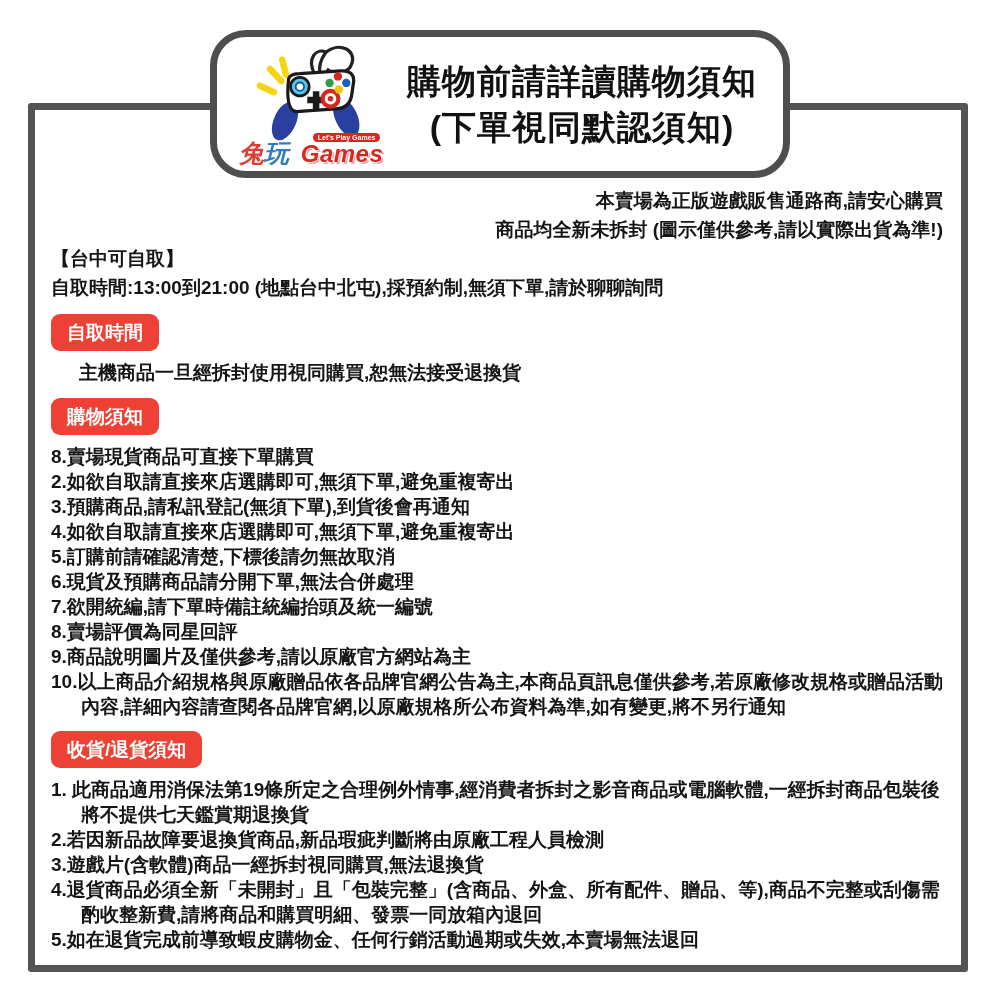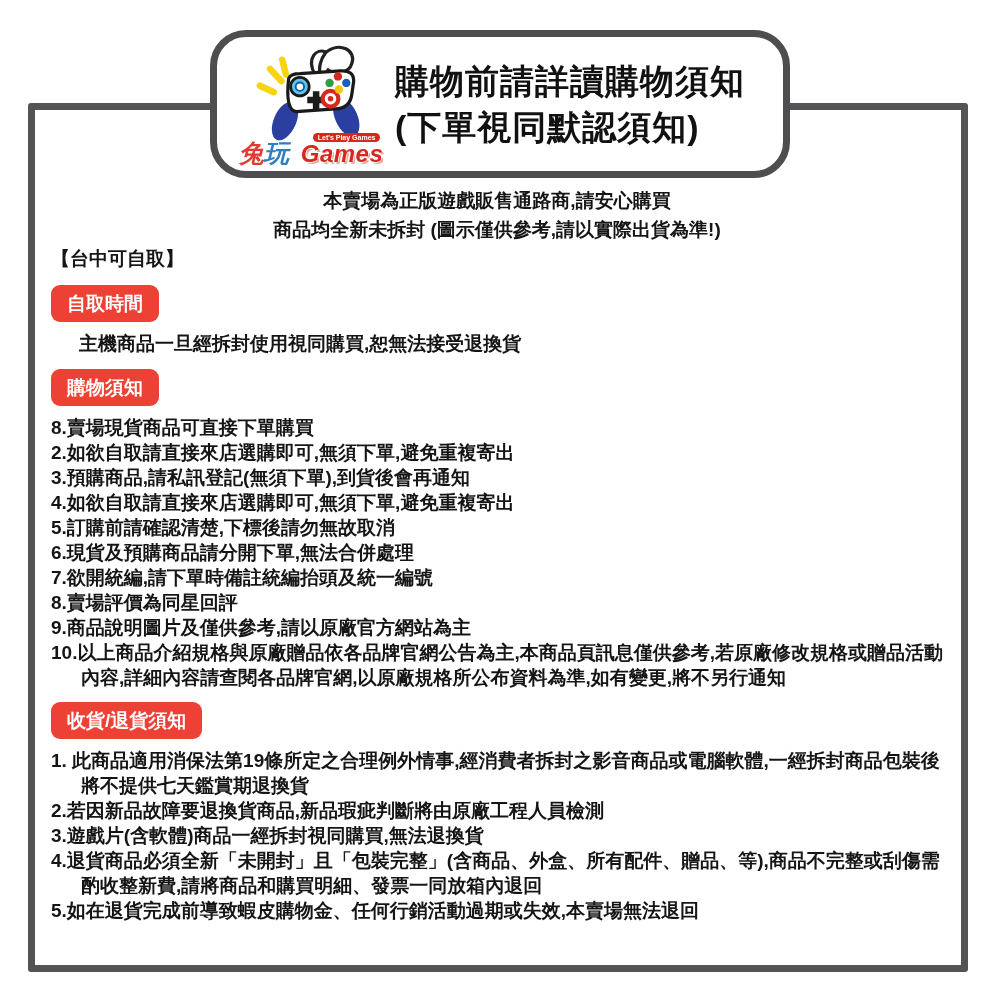--- a/index.html
+++ b/index.html
@@ -21,21 +21,21 @@
     border-radius: 3px;
     background: #fff;
     overflow: hidden;
   }
   .content {
     padding: 76px 18px 0 16px;
     font-size: 19px;
     font-weight: 700;
     line-height: 25px;
   }
-  .intro { text-align: center; line-height: 29px; }
+  .intro { text-align: right; line-height: 29px; }
   .pickup { line-height: 29px; }
 
   .badge {
     display: inline-block;
     background: #ee4136;
     color: #ffffff;
     font-size: 19px;
     font-weight: 700;
     padding: 8px 16px;
     border-radius: 9px;
@@ -87,20 +87,21 @@
     padding: 1px 5px; border-radius: 5px;
     white-space: nowrap;
   }
   .brand-en {
     font-size: 24px; font-weight: 900; font-style: italic;
     color: #d6281e; letter-spacing: 0.5px;
     text-shadow: -1px -1px 0 #fff, 1px -1px 0 #fff, -1px 1px 0 #fff, 2px 2px 0 #f0a9a4;
   }
   .title-block {
     flex: 1;
+    text-align: center;
     font-size: 34px;
     font-weight: 900;
     color: #111;
     line-height: 46px;
     letter-spacing: 1px;
   }
 </style>
 </head>
 <body>
 
@@ -109,20 +110,21 @@
   <div class="main-box">
     <div class="content">
 
       <div class="intro">
         <div>本賣場為正版遊戲販售通路商,請安心購買</div>
         <div>商品均全新未拆封 (圖示僅供參考,請以實際出貨為準!)</div>
       </div>
 
       <div class="pickup">
         <div>【台中可自取】</div>
+        <div>自取時間:13:00到21:00 (地點台中北屯),採預約制,無須下單,請於聊聊詢問</div>
       </div>
 
       <div>
         <div><span class="badge">自取時間</span></div>
         <div class="plain-line">主機商品一旦經拆封使用視同購買,恕無法接受退換貨</div>
       </div>
 
       <div>
         <div><span class="badge">購物須知</span></div>
         <div class="notice-list">

